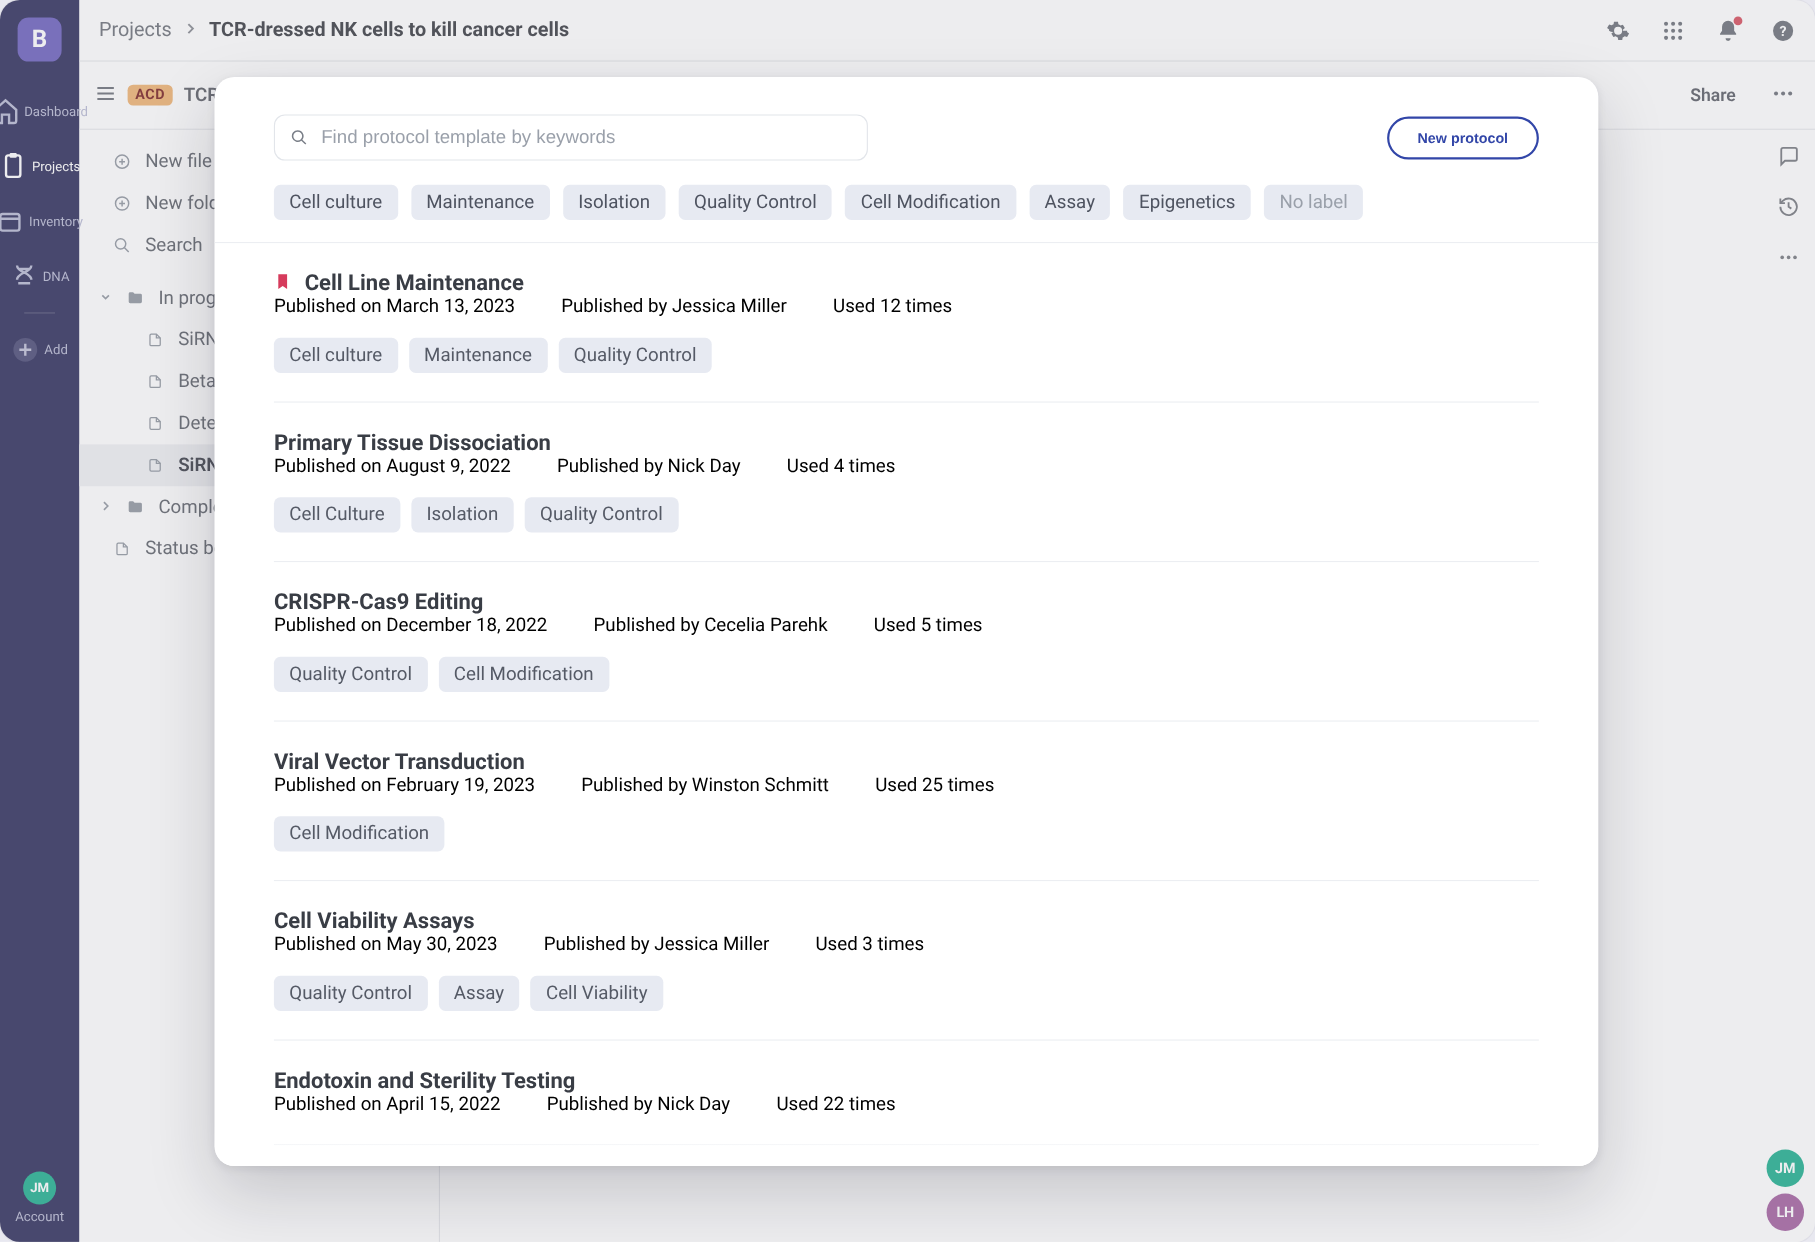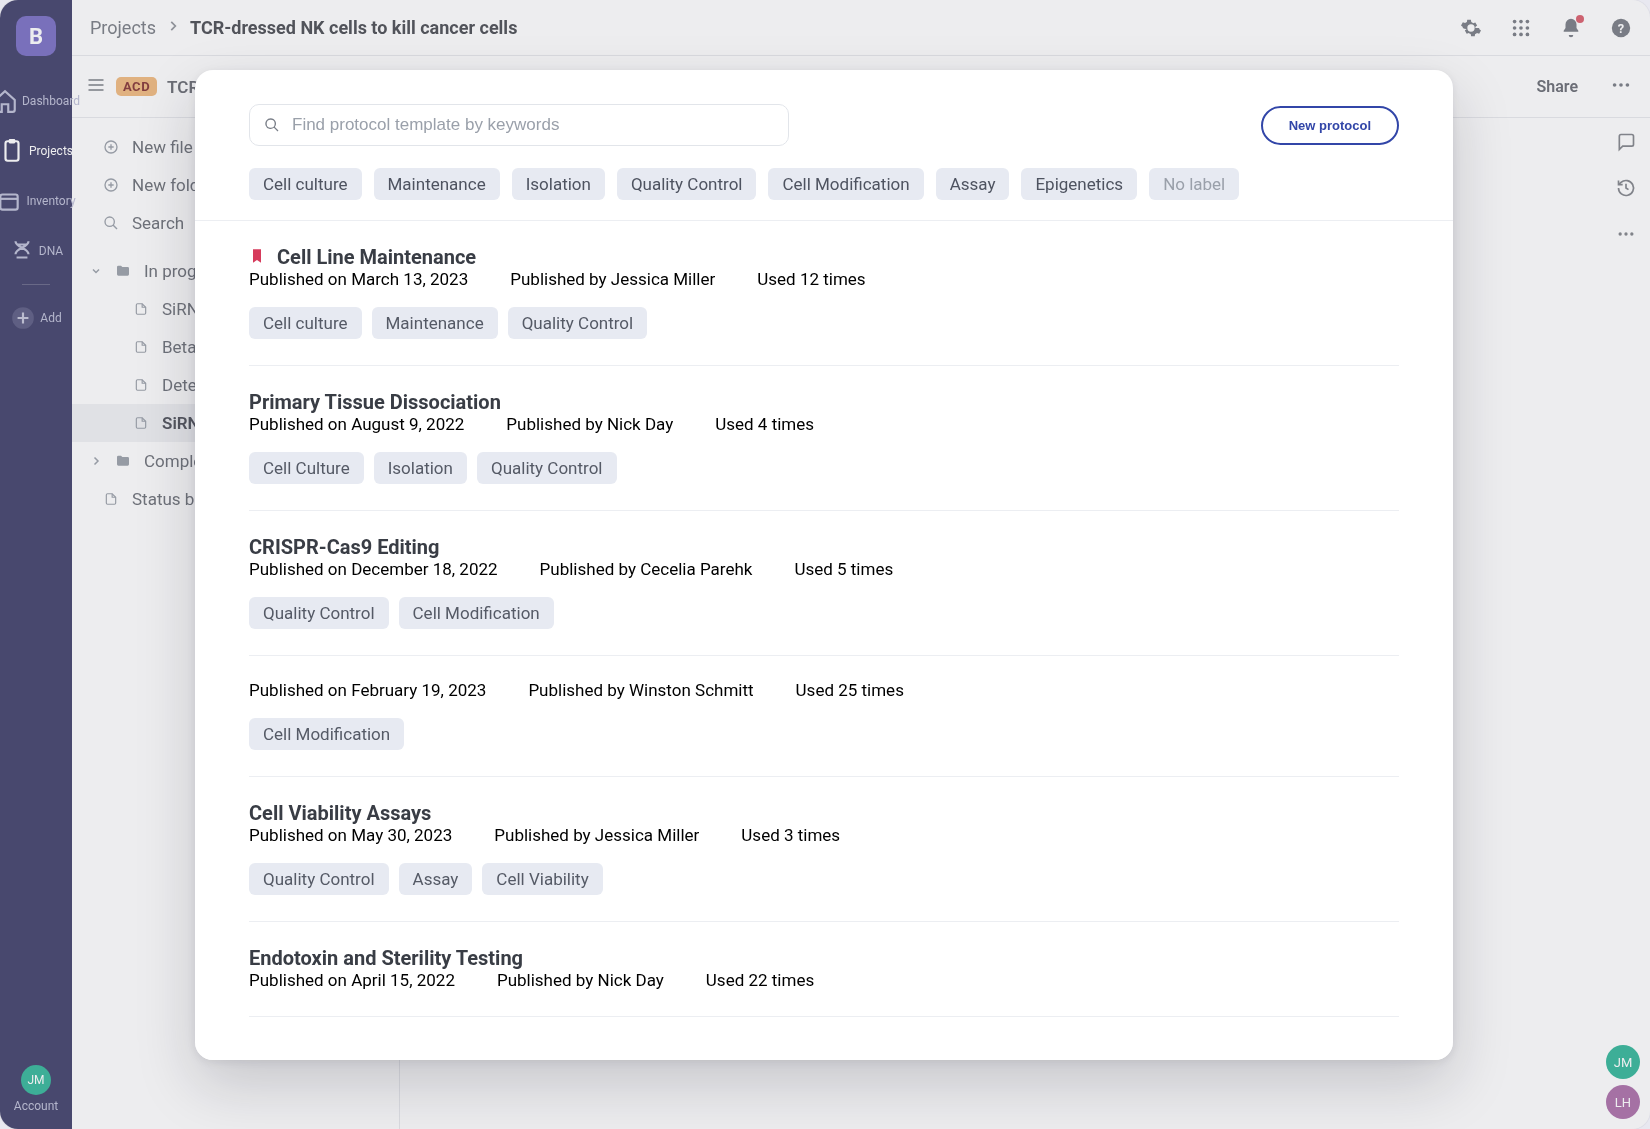--- a/index.html
+++ b/index.html
@@ -54,21 +54,21 @@
     cursor: pointer;
     color: #b7b9d6;
   }
   .rail-item svg { width: 26px; height: 26px; }
   .rail-item.active { color: #fff; }
   .rail-divider { width: 28px; height: 1px; background: rgba(255,255,255,0.2); margin: 8px 0; }
   .rail-spacer { flex: 1; }
   .rail-account { display:flex; flex-direction:column; align-items:center; margin-bottom: 16px; color:#b7b9d6; gap:4px;}
   .avatar-sm {
     width: 30px; height: 30px; border-radius: 50%;
-    background: #13b38f; color:#fff; font-size: 12px; font-weight:400;
+    background: #13b38f; color:#fff; font-size: 12px; font-weight:700;
     display:flex;align-items:center;justify-content:center;
   }
 
   
   .topbar {
     position: absolute;
     left: 72px; right: 0; top: 0;
     height: 56px;
     display: flex; align-items: center;
     padding: 0 18px;
@@ -526,20 +526,23 @@
             <span>Published on December 18, 2022</span>
             <span>Published by Cecelia Parehk</span>
             <span>Used 5 times</span>
           </div>
           <div class="proto-tags">
             <span class="tag">Quality Control</span>
             <span class="tag">Cell Modification</span>
           </div>
         </div>
         <div class="proto">
+          <div class="proto-title">
+            <span>Viral Vector Transduction</span>
+          </div>
           <div class="proto-meta">
             <span>Published on February 19, 2023</span>
             <span>Published by Winston Schmitt</span>
             <span>Used 25 times</span>
           </div>
           <div class="proto-tags">
             <span class="tag">Cell Modification</span>
           </div>
         </div>
         <div class="proto">

